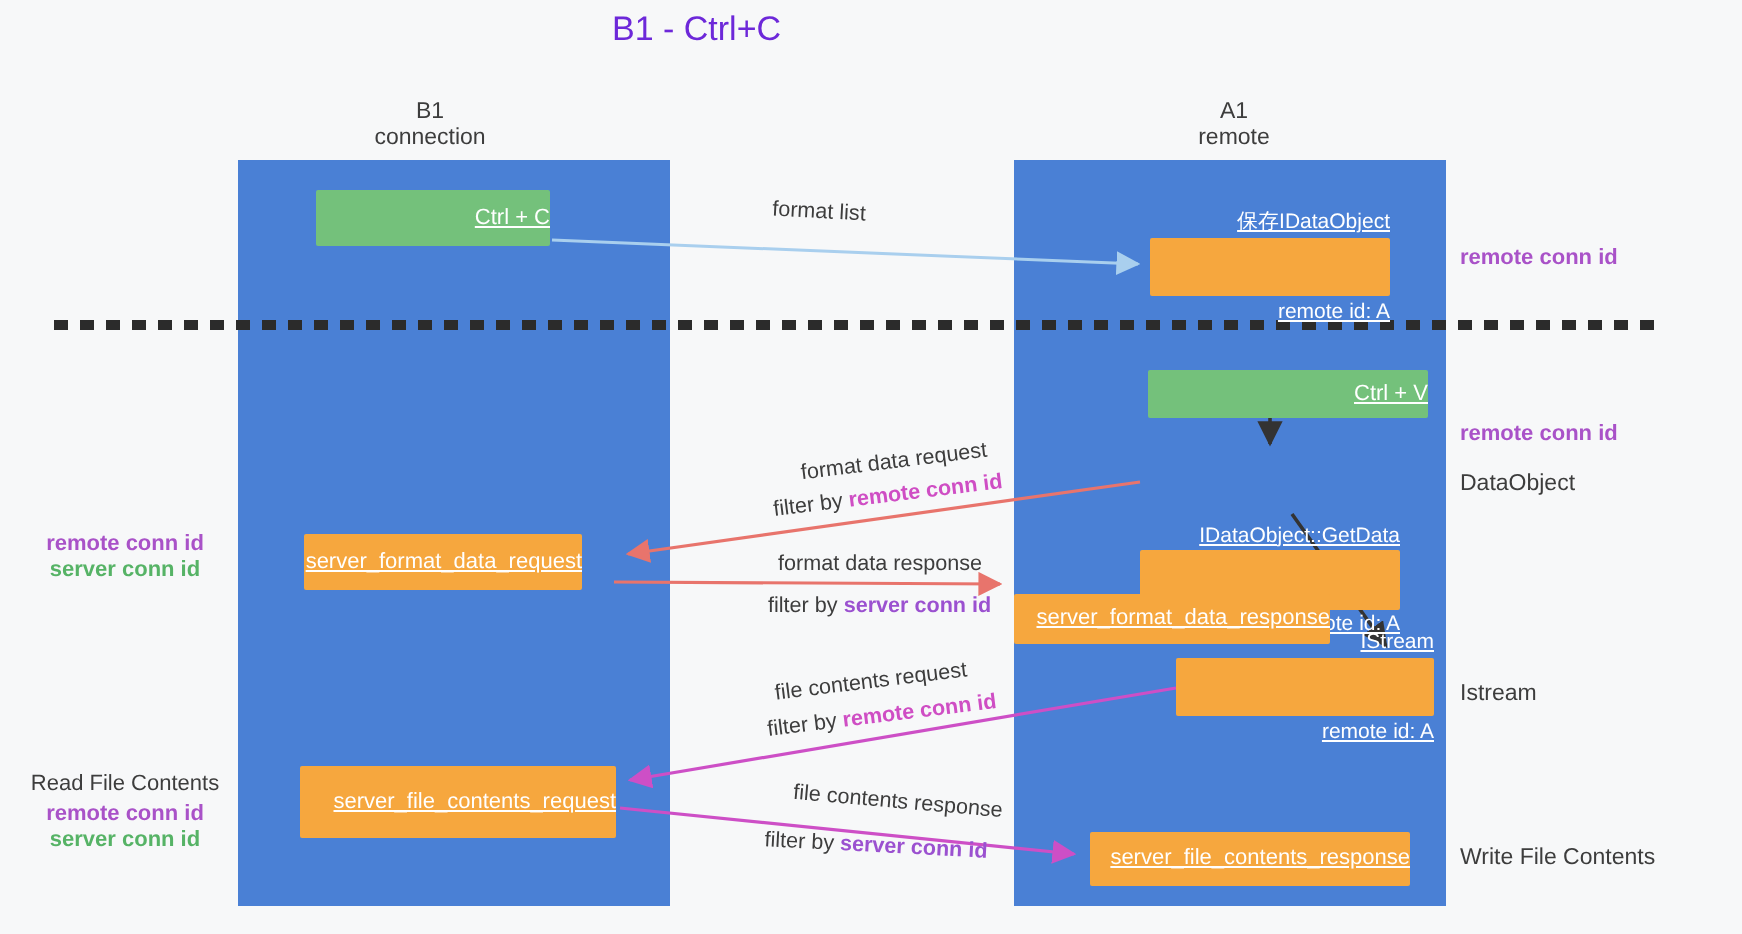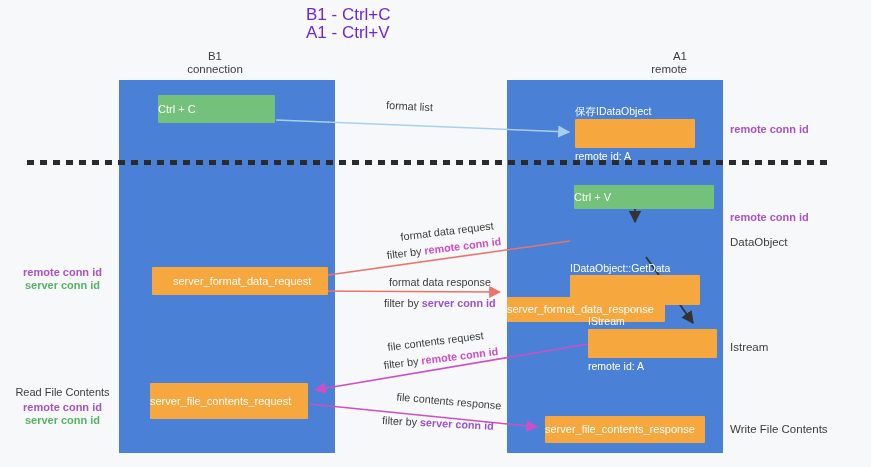--- a/index.html
+++ b/index.html
@@ -3,23 +3,23 @@
 <meta charset="utf-8">
 <style>
   html,body{margin:0;padding:0;background:#f7f8f9;}
   .canvas{position:relative;width:871px;height:467px;background:#f7f8f9;
     font-family:"Liberation Sans",sans-serif;color:#3d3d3d;overflow:hidden;}
   .title-line{position:absolute;left:306px;width:260px;text-align:left;
     font-size:17px;line-height:18px;color:#6d28d9;}
   .lane{position:absolute;top:80px;height:373px;background:#4a80d5;}
   .lane-header{position:absolute;top:50px;width:140px;text-align:center;
     font-size:11.5px;line-height:13px;color:#3d3d3d;}
-  .box{position:absolute;display:flex;flex-direction:column;align-items:flex-start;
+  .box{position:absolute;display:flex;flex-direction:column;align-items:flex-end;
     justify-content:center;color:#fff;text-align:center;font-size:11px;
-    line-height:13px;border-radius:1px;}
+    line-height:13px;border-radius:1px;text-decoration:underline;}
   .green{background:#74c17b;}
   .orange{background:#f6a73e;}
   .two{font-size:10.5px;line-height:12.5px;gap:32px;}
   .dashed{position:absolute;left:27px;top:160px;width:806px;height:5px;
     background:repeating-linear-gradient(90deg,#2b2b2b 0 7px,transparent 7px 13px);}
   .flow{position:absolute;font-size:10.8px;text-align:center;color:#3d3d3d;white-space:nowrap;}
   .side{position:absolute;font-size:11px;white-space:nowrap;}
   .left-side{left:15px;width:95px;text-align:center;}
   .right-side{left:730px;text-align:left;}
   .purple{color:#a952c8;font-weight:bold;}
@@ -28,27 +28,26 @@
   .violet{color:#9b51d0;font-weight:bold;}
   .dark{color:#3d3d3d;font-weight:normal;}
   svg.overlay{position:absolute;left:0;top:0;pointer-events:none;}
 </style>
 </head>
 <body>
 
 <div class="canvas">
 
   <div class="title-line" style="top:6px;">B1 - Ctrl+C</div>
-  <div class="title-line" style="top:24px;">A1 - Ctrl+V</div>
 
   <div class="lane-header" style="left:145px;">
     <div>B1</div>
     <div>connection</div>
   </div>
-  <div class="lane-header" style="left:547px;text-align:right;">
+  <div class="lane-header" style="left:547px;">
     <div>A1</div>
     <div>remote</div>
   </div>
 
   <div class="lane" style="left:119px;width:216px;"></div>
   <div class="lane" style="left:507px;width:216px;"></div>
 
   <div class="dashed"></div>
 
   <svg class="overlay" width="871" height="467">
@@ -86,21 +85,21 @@
 
   <div class="box green" style="left:574px;top:185px;width:140px;height:24px;">
     <div>Ctrl + V</div>
   </div>
 
   <div class="box orange two" style="left:570px;top:227px;width:130px;height:30px;margin-top:48px;">
     <div>IDataObject::GetData</div>
     <div>remote id: A</div>
   </div>
 
-  <div class="box orange" style="left:152px;top:267px;width:155px;height:28px;padding-left:21px;">
+  <div class="box orange" style="left:152px;top:267px;width:139px;height:28px;">
     <div>server_format_data_request</div>
   </div>
 
   <div class="box orange" style="left:507px;top:297px;width:158px;height:25px;">
     <div>server_format_data_response</div>
   </div>
 
   <div class="box orange two" style="left:588px;top:329px;width:129px;height:29px;">
     <div>IStream</div>
     <div>remote id: A</div>

